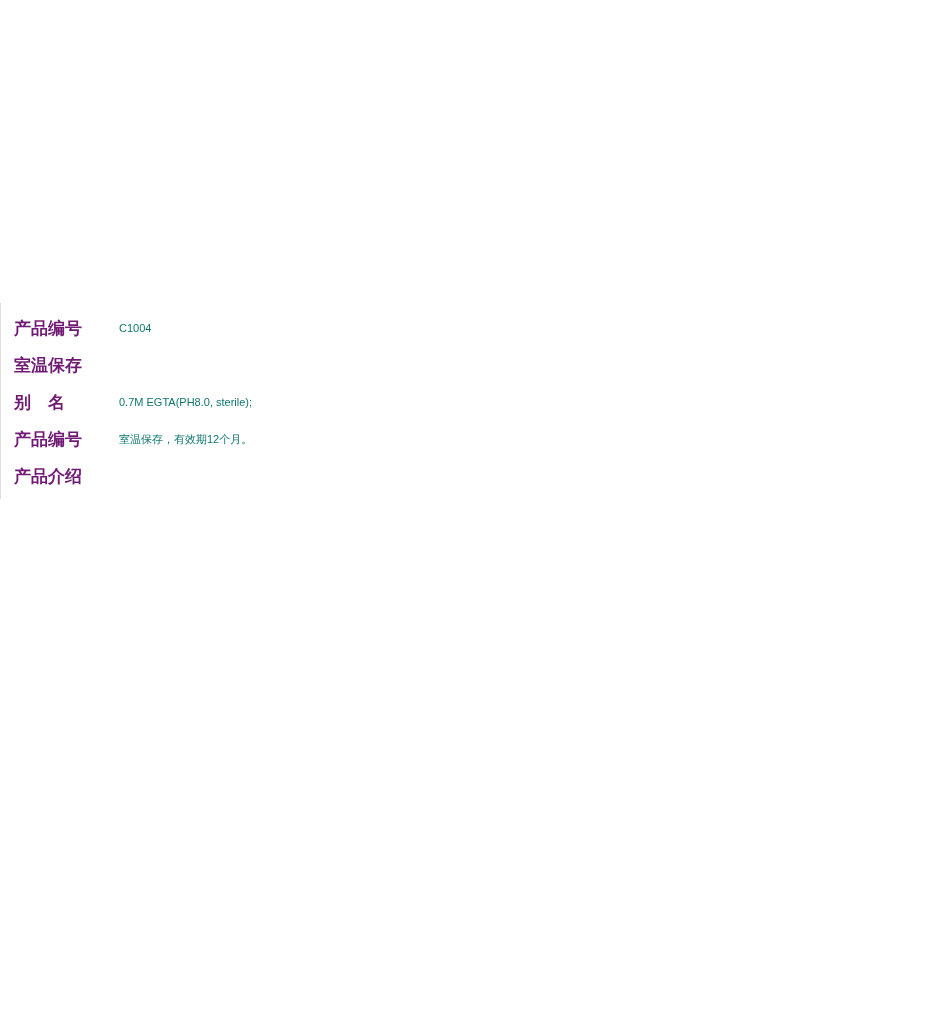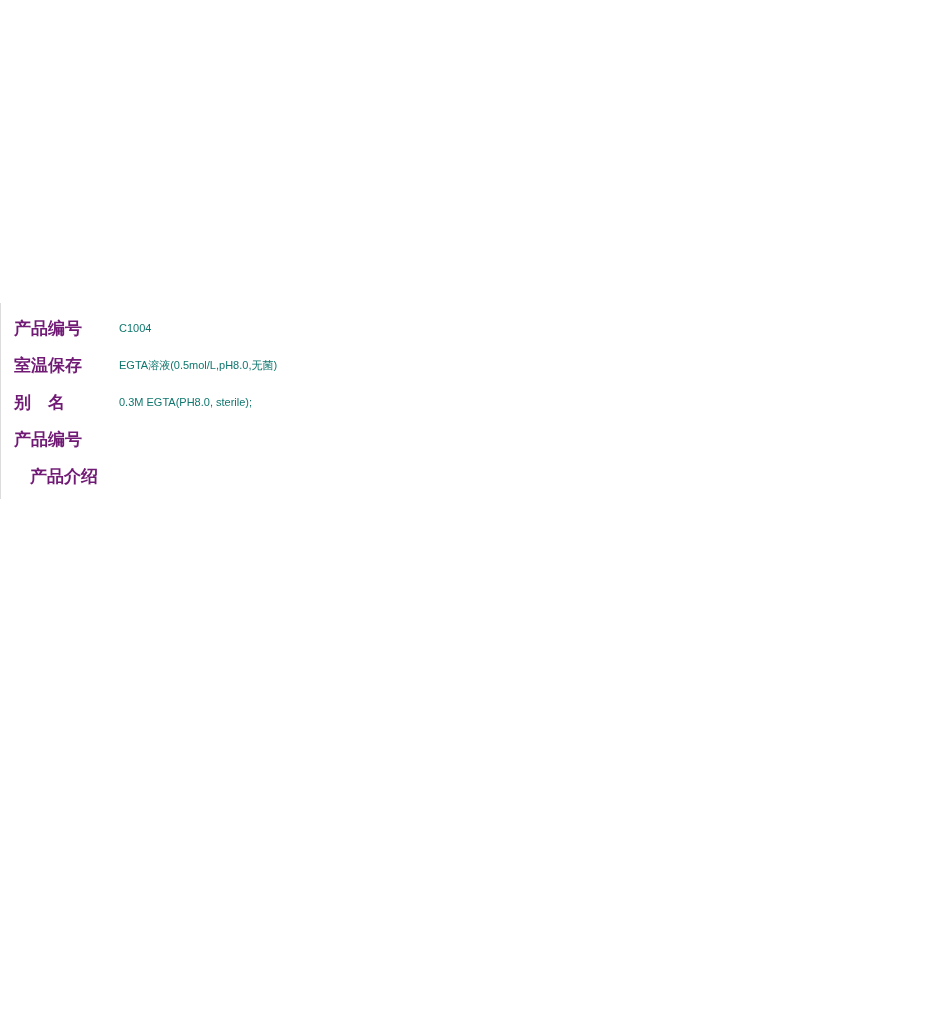--- a/index.html
+++ b/index.html
@@ -28,21 +28,20 @@
   .field-row {
     display: flex;
     align-items: center;
     height: 37px;
   }
   .field-row.description-row {
     height: auto;
     align-items: center;
     padding-top: 8px;
     padding-bottom: 2px;
-    padding-left: 16px;
   }
   .field-label {
     width: 118px;
     padding-left: 13px;
     flex: 0 0 118px;
     font-size: 17px;
     font-weight: bold;
     color: #701a75;
     white-space: pre;
     line-height: 21px;
@@ -67,30 +66,30 @@
   <div class="product-table">
 
     <div class="field-row">
       <div class="field-label">产品编号</div>
       <div class="field-value">C1004</div>
     </div>
 
 
     <div class="field-row">
       <div class="field-label">室温保存</div>
-      <div class="field-value">EGTA溶液(0.5mol/L,pH8.0,无菌)</div>
     </div>
 
     <div class="field-row">
       <div class="field-label">别　名</div>
-      <div class="field-value">0.3M EGTA(PH8.0, sterile);</div>
+      <div class="field-value">0.7M EGTA(PH8.0, sterile);</div>
     </div>
 
     <div class="field-row">
       <div class="field-label">产品编号</div>
+      <div class="field-value">室温保存，有效期12个月。</div>
     </div>
 
     <div class="field-row description-row">
       <div class="field-label">产品介绍</div>
     </div>
 
   </div>
 
 </div>
 

